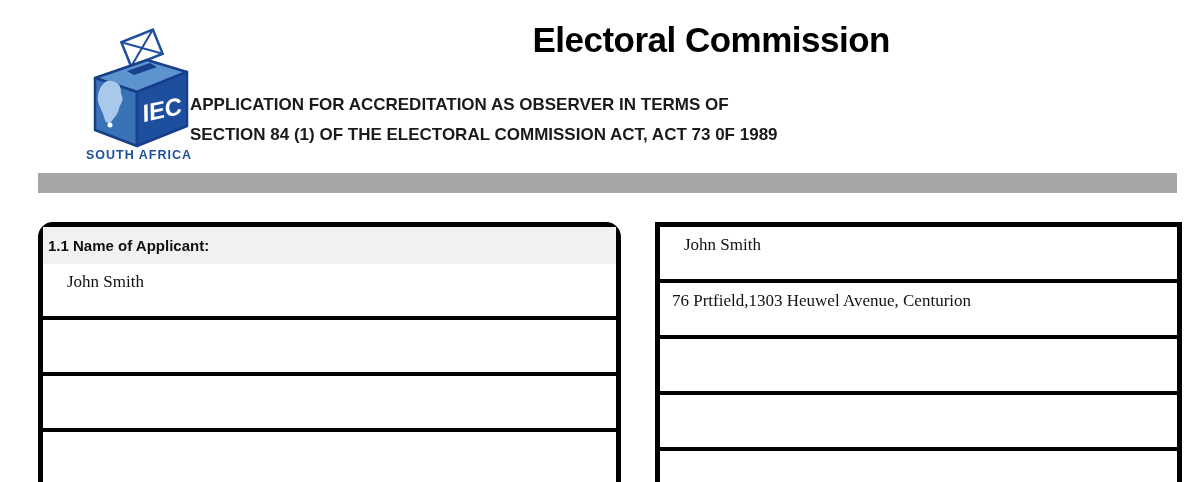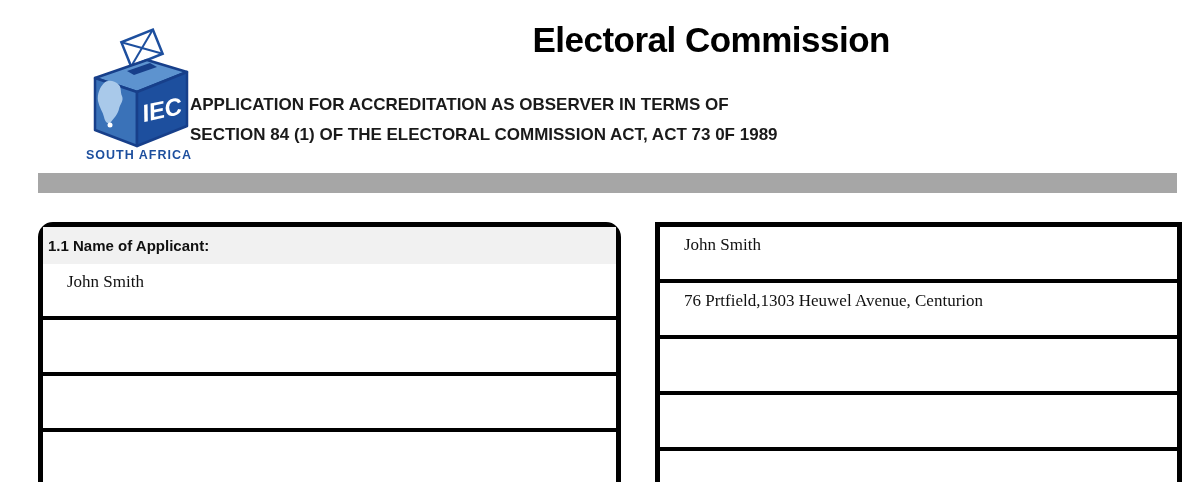--- a/index.html
+++ b/index.html
@@ -35,21 +35,21 @@
   .form-table .hdr {
     height:37px; line-height:37px; background:#f1f1f1;
     font-weight:bold; font-size:15px; color:#111;
     padding-left:5px; white-space:nowrap; overflow:hidden;
   }
   .form-table .row {
     height:52px; line-height:36px; background:#fff;
     font-family:"Liberation Serif", serif; font-size:17px; color:#111;
     padding-left:24px; white-space:nowrap; overflow:hidden;
   }
-  .form-table .row + .row { border-top:4px solid #000; }
+  .form-table .row + .row { border-top:4px solid #000;padding-left:12px; }
 </style>
 </head>
 <body>
 
 <div id="canvas">
 
   <svg id="logo" viewBox="0 0 132 150" xmlns="http://www.w3.org/2000/svg">
 
     <g transform="translate(69,34) rotate(-22)">
       <rect x="-17" y="-13" width="34" height="26" fill="#ffffff" stroke="#1d4f9e" stroke-width="2.5"></rect>

